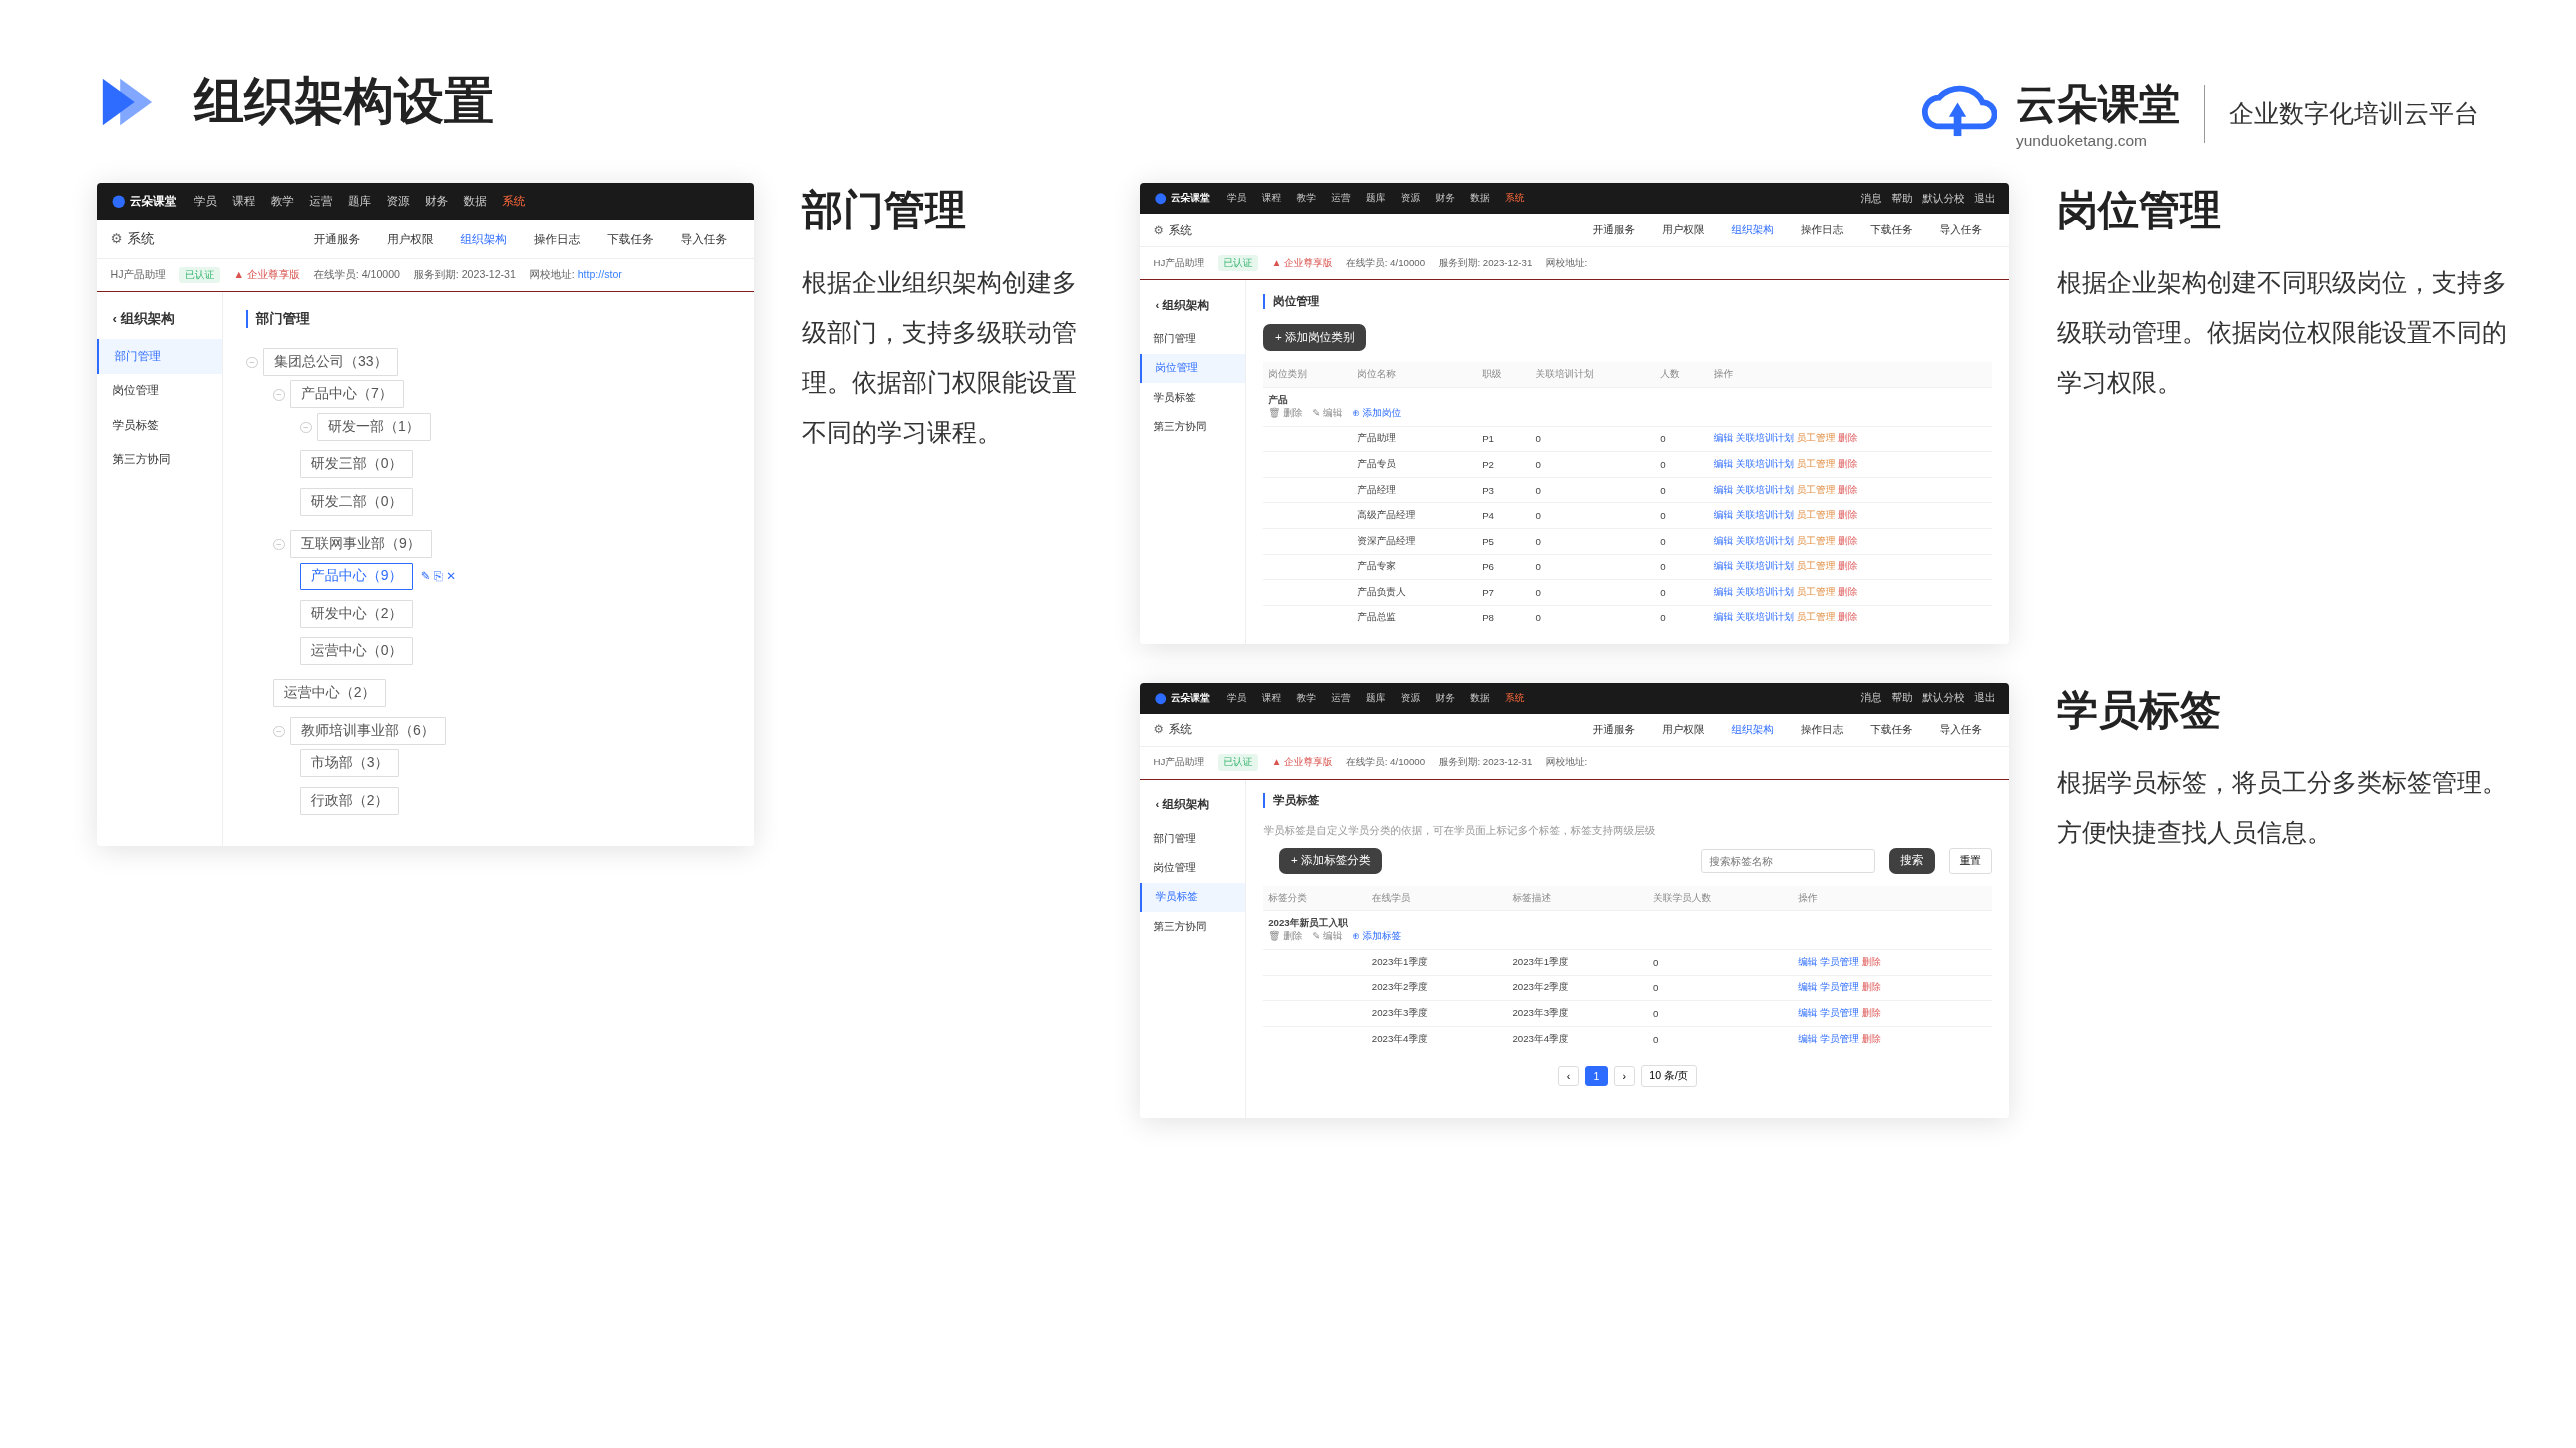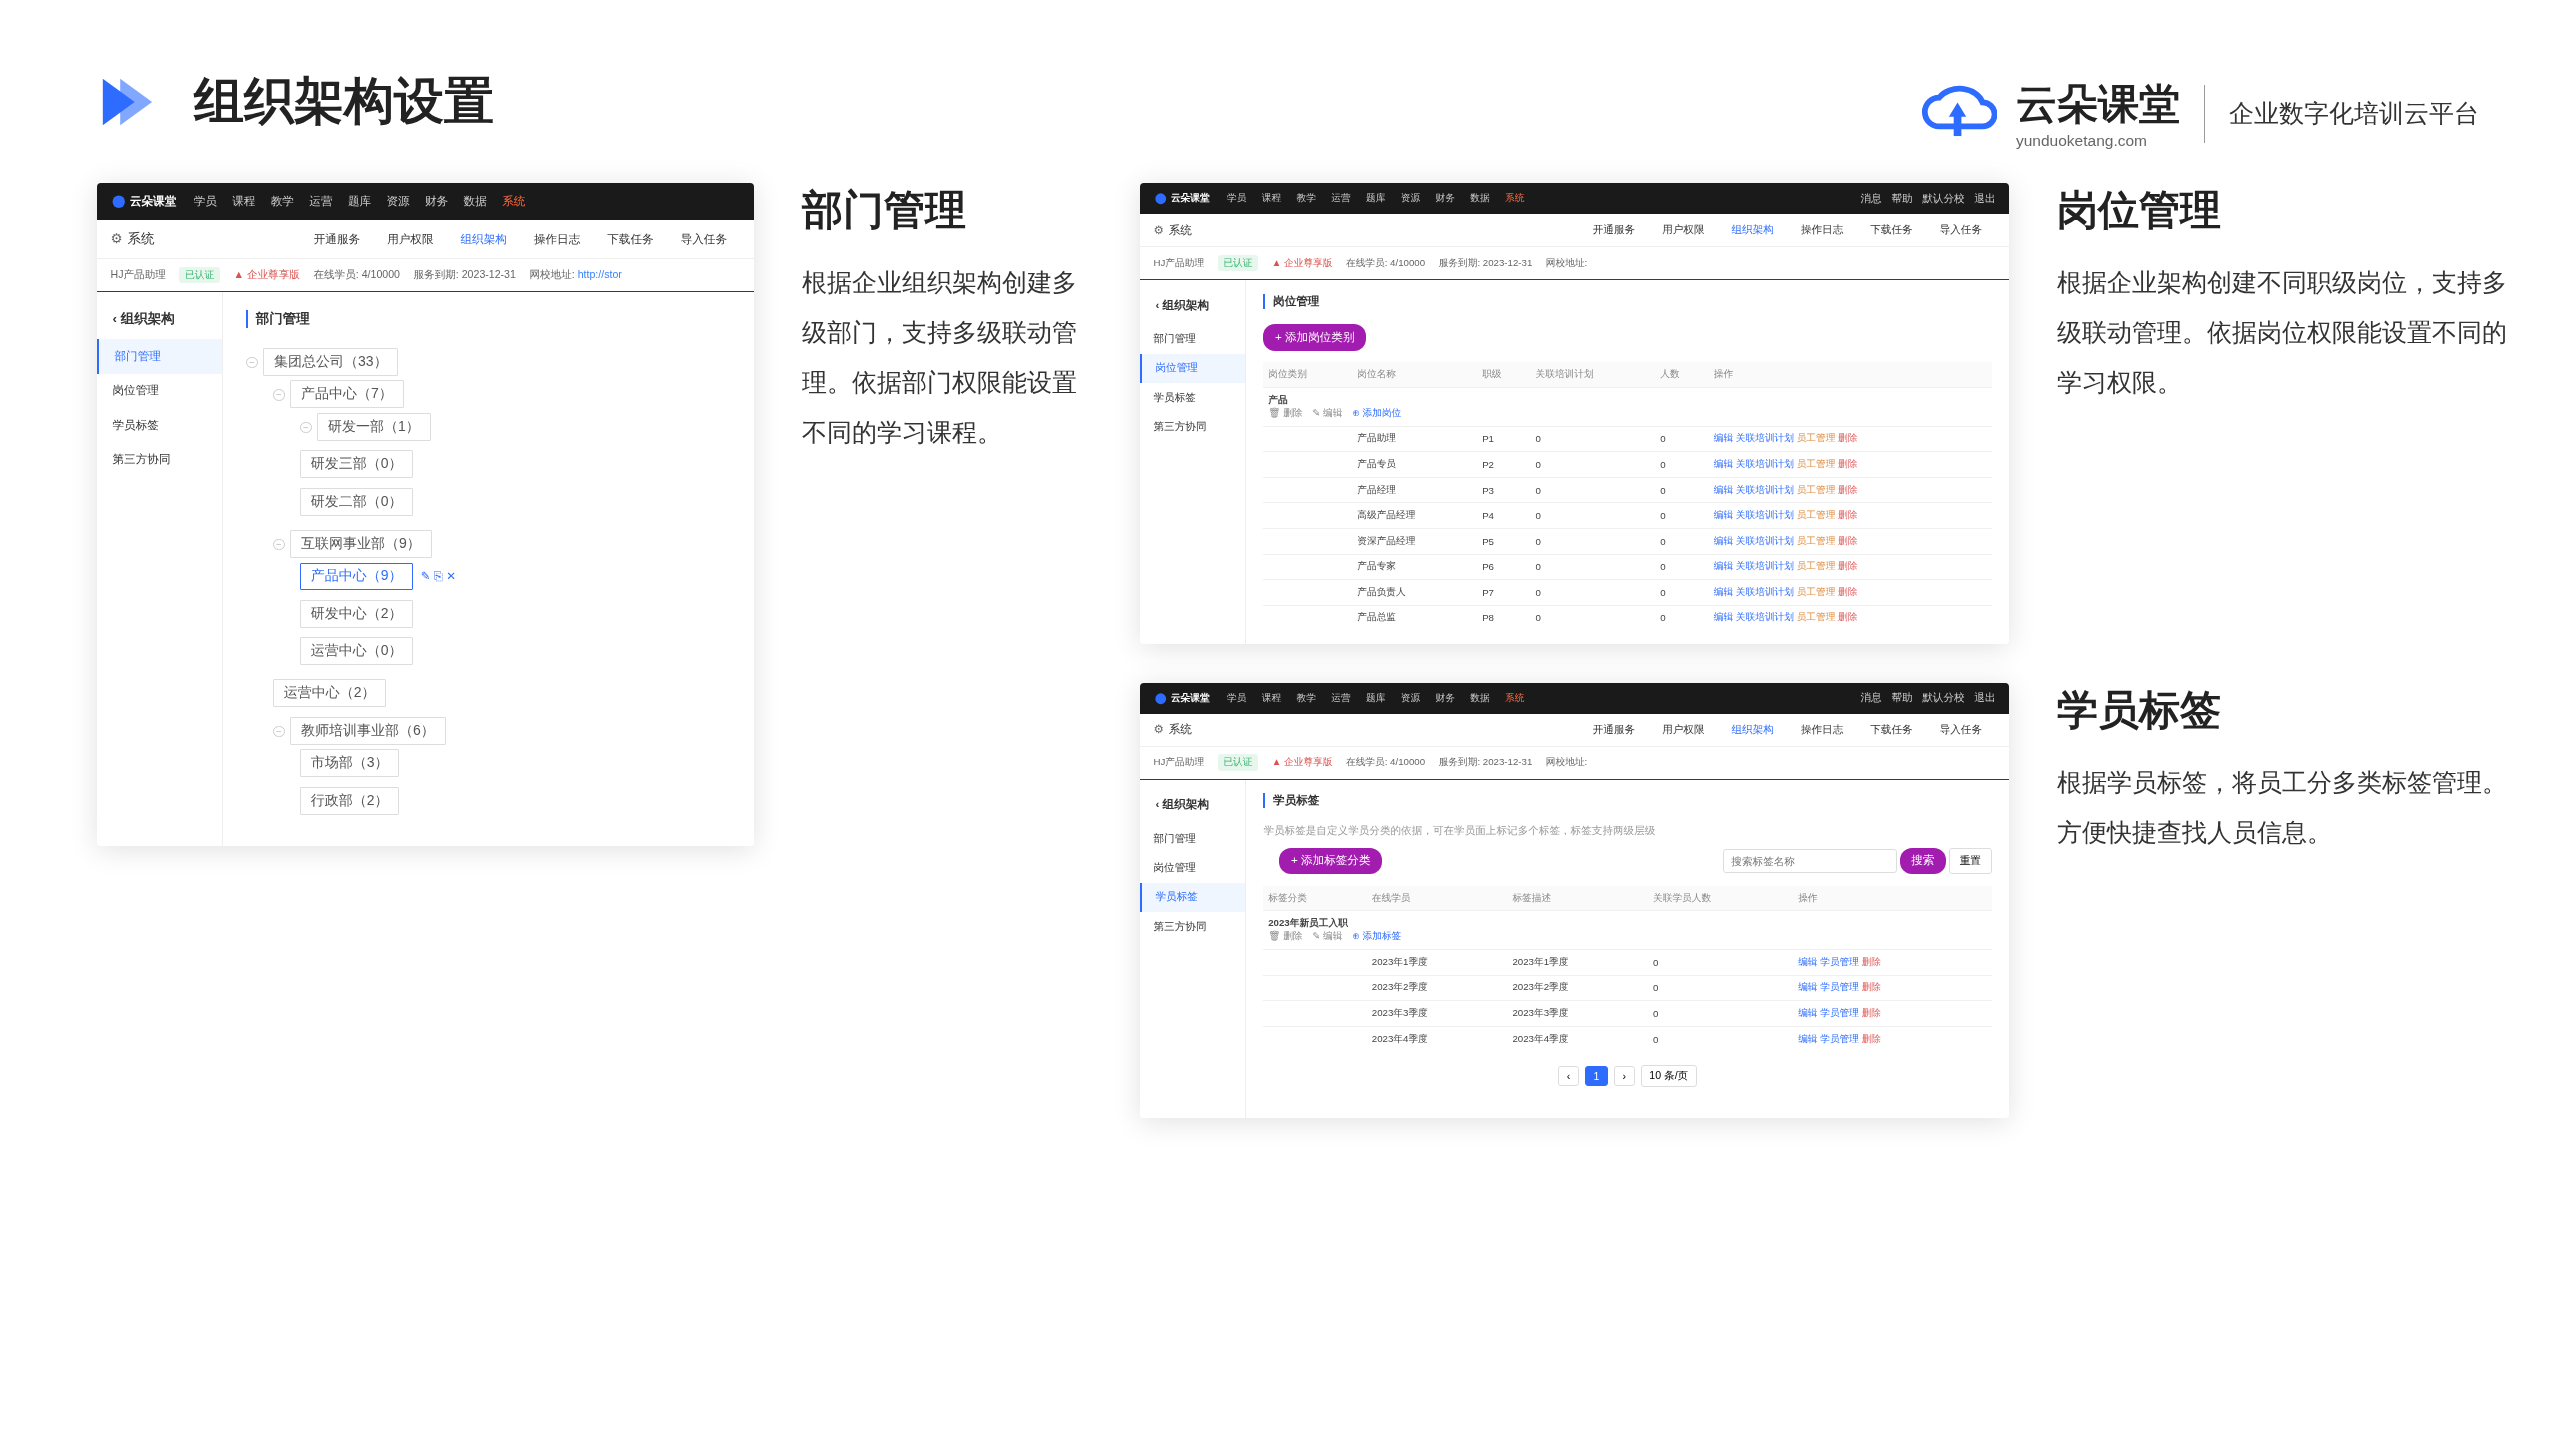--- a/index.html
+++ b/index.html
@@ -63,34 +63,34 @@
 .tree .node { display: inline-block; border: 1px solid #ddd; border-radius: 1px; padding: 3.9px 9.7px; font-size: 14px; color: #555; background: #fff; }
 .tree .node.selected { border-color: #2d6cff; color: #2d6cff; }
 .tree .connector { color: #bbb; display: inline-block; width: 11.6px; height: 11.6px; border: 1px solid #ccc; border-radius: 50%; text-align: center; line-height: 9.7px; font-size: 9.7px; margin-right: 5.8px; }
 .tree-icons { display: inline-block; margin-left: 7.7px; color: #2d6cff; font-size: 11.6px; }
 
 
 .desc-title { font-size: 41px; font-weight: 600; color: #222; margin-bottom: 19.3px; }
 .desc-body { font-size: 25px; color: #333; line-height: 2; }
 
 
-.btn-primary { background: #a21caf; color: #fff; border: none; padding: 5.8px 11.6px; border-radius: 12px; font-size: 11.6px; display: inline-block; }
+.btn-primary { background: #404040; color: #fff; border: none; padding: 5.8px 11.6px; border-radius: 7px; font-size: 11.6px; display: inline-block; }
 .table { width: 100%; border-collapse: collapse; margin-top: 11.6px; font-size: 10.6px; }
 .table th { text-align: left; color: #888; font-weight: normal; padding: 7.7px 5.8px; background: #fafafa; }
 .table td { padding: 7.7px 5.8px; color: #444; border-top: 1px solid #f0f0f0; }
 .table .op { color: #2d6cff; }
 .table .op.warn { color: #e08a3c; }
 .table .op.del { color: #e05c5c; }
 .row-head { padding: 5.8px 0; }
 .row-head .rh-label { font-weight: 600; }
 .row-head .rh-ops { color: #888; font-size: 9.7px; }
 .row-head .rh-ops span.add { color: #2d6cff; }
 
 .hint-text { color: #999; font-size: 10.6px; margin-bottom: 9.7px; }
-.search-row { display: flex; align-items: center; gap: 3px; margin-bottom: 9.7px; padding-left: 16px; }
+.search-row { display: flex; align-items: center; gap: 14px; margin-bottom: 9.7px; padding-left: 16px; }
 .search-input { flex: 1; border: 1px solid #ddd; padding: 4.8px 7.7px; font-size: 10.6px; border-radius: 2.9px; }
 .btn-ghost { border: 1px solid #ddd; background: #fff; padding: 4.8px 9.7px; border-radius: 2.9px; font-size: 10.6px; }
 
 .pager { display: flex; justify-content: center; align-items: center; gap: 5.8px; margin-top: 13.5px; font-size: 10.6px; }
 .pager span { border: 1px solid #ddd; padding: 2.9px 7.7px; border-radius: 2.9px; }
 .pager span.cur { background: #2d6cff; color: #fff; border-color: #2d6cff; }
 
 
 .shot-small .topnav { height: 31px; font-size: 9.7px; }
 .shot-small .submenu { height: 33px; font-size: 10.6px; }

